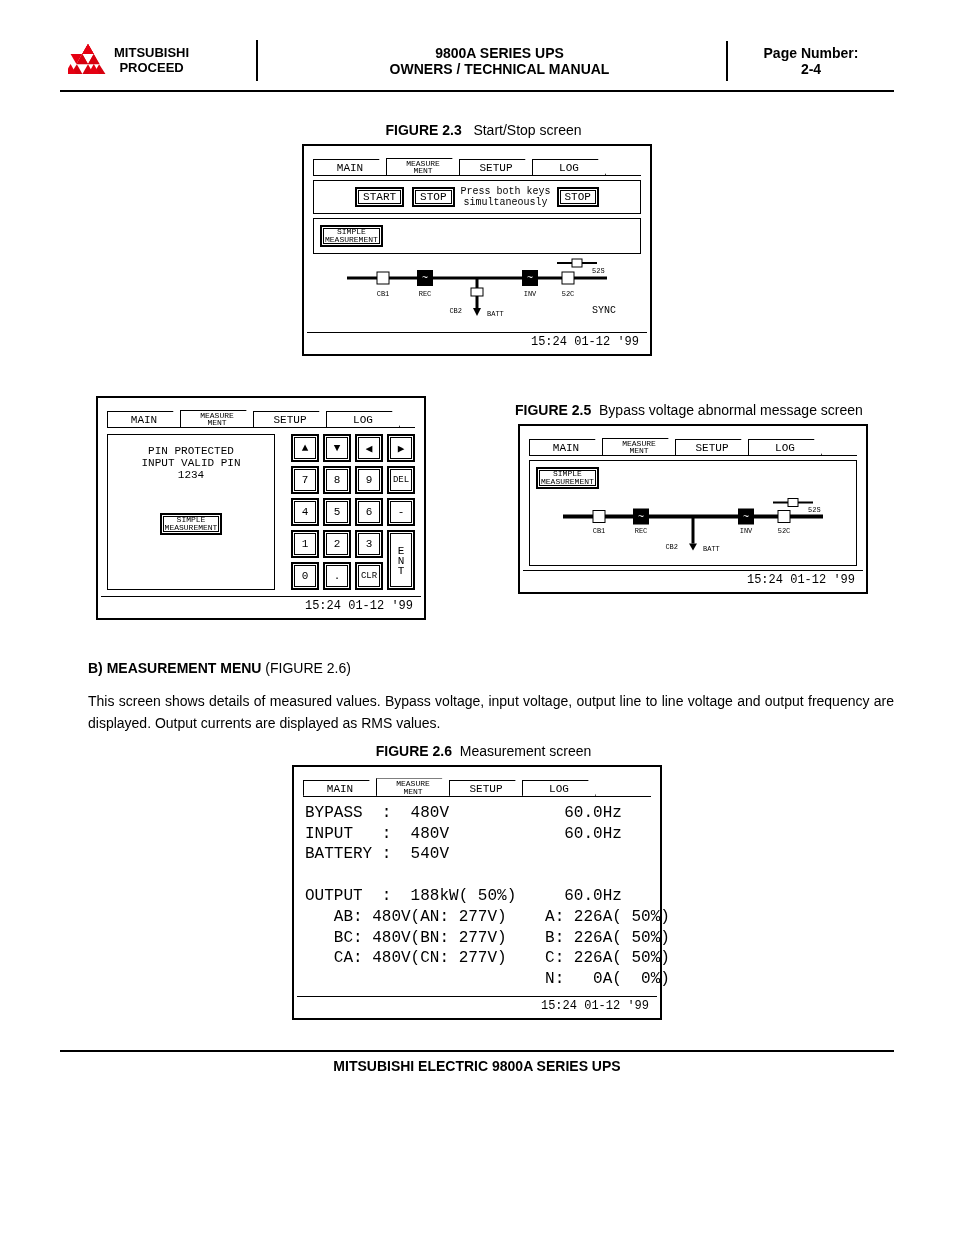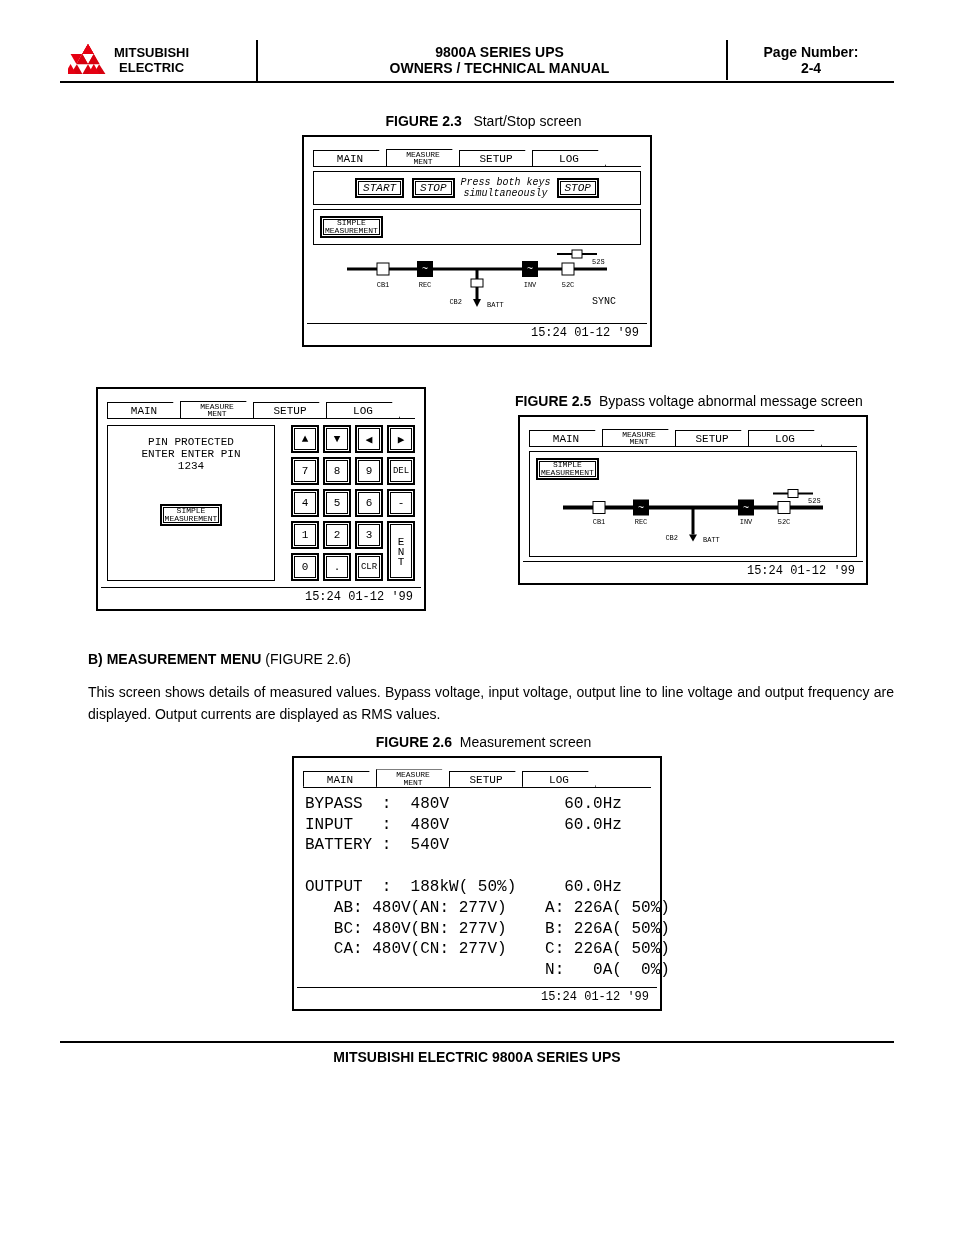--- a/index.html
+++ b/index.html
@@ -7,23 +7,23 @@
     font-size: 14px;
     margin: 0;
     padding: 40px 60px;
     background: #fff;
     color: #000;
     width: 954px;
     box-sizing: border-box;
   }
   .page-header {
     display: flex;
-    align-items: flex-start;
+    align-items: flex-end;
     border-bottom: 2px solid #000;
-    padding-bottom: 0;
+    padding-bottom: 9px;
     margin-bottom: 30px;
   }
   .header-cell {
     display: flex;
     align-items: center;
     justify-content: center;
     text-align: center;
     font-weight: bold;
     padding: 4px 8px;
   }
@@ -97,21 +97,20 @@
   }
   .lcd-btn.small { font-size: 8px; padding: 1px 3px; line-height: 1; }
   .lcd-row {
     border: 1px solid #000;
     margin: 4px 6px;
     padding: 4px;
     display: flex;
     align-items: center;
     justify-content: center;
     gap: 4px;
-    font-style: italic;
   }
   .lcd-note {
     font-size: 10px;
     text-align: center;
     line-height: 1.1;
   }
   .lcd-diagram {
     margin: 4px 6px;
     display: flex;
     justify-content: center;
@@ -223,21 +222,21 @@
           </g>
       <g fill="#e60012">
         <polygon points="50,0 66.6,28.8 33.4,28.8"></polygon>
         <polygon points="33.4,28.8 16.7,57.6 50,57.6" transform="translate(-33.4,28.8)"></polygon>
         <polygon points="33.4,28.8 16.7,57.6 50,57.6" transform="translate(33.2,28.8)"></polygon>
       </g>
       </svg>
     </span>
     <span class="brand-text">
       <span>MITSUBISHI</span>
-      <span>ELECTRIC</span>
+      <span>PROCEED</span>
     </span>
   </div>
   <div class="header-cell header-title-cell">
     <div>9800A SERIES UPS</div>
     <div>OWNERS / TECHNICAL MANUAL</div>
   </div>
   <div class="header-cell header-page-cell">
     <div>Page Number:</div>
     <div>2-4</div>
   </div>
@@ -295,21 +294,21 @@
     <div class="lcd-screen" style="width:320px">
       <div class="lcd-tabs">
         <div class="lcd-tab">MAIN</div>
         <div class="lcd-tab meas">MEASURE<br>MENT</div>
         <div class="lcd-tab">SETUP</div>
         <div class="lcd-tab">LOG</div>
       </div>
       <div class="pin-area">
         <div class="pin-text">
           <div>PIN PROTECTED</div>
-          <div>ENTER ENTER PIN</div>
+          <div>INPUT VALID PIN</div>
           <div>1234</div>
           <div style="height:30px"></div>
           <span class="lcd-btn small">SIMPLE<br>MEASUREMENT</span>
         </div>
         <div>
           <div class="keypad">
             <div class="key">▲</div>
             <div class="key">▼</div>
             <div class="key">◀</div>
             <div class="key">▶</div>

